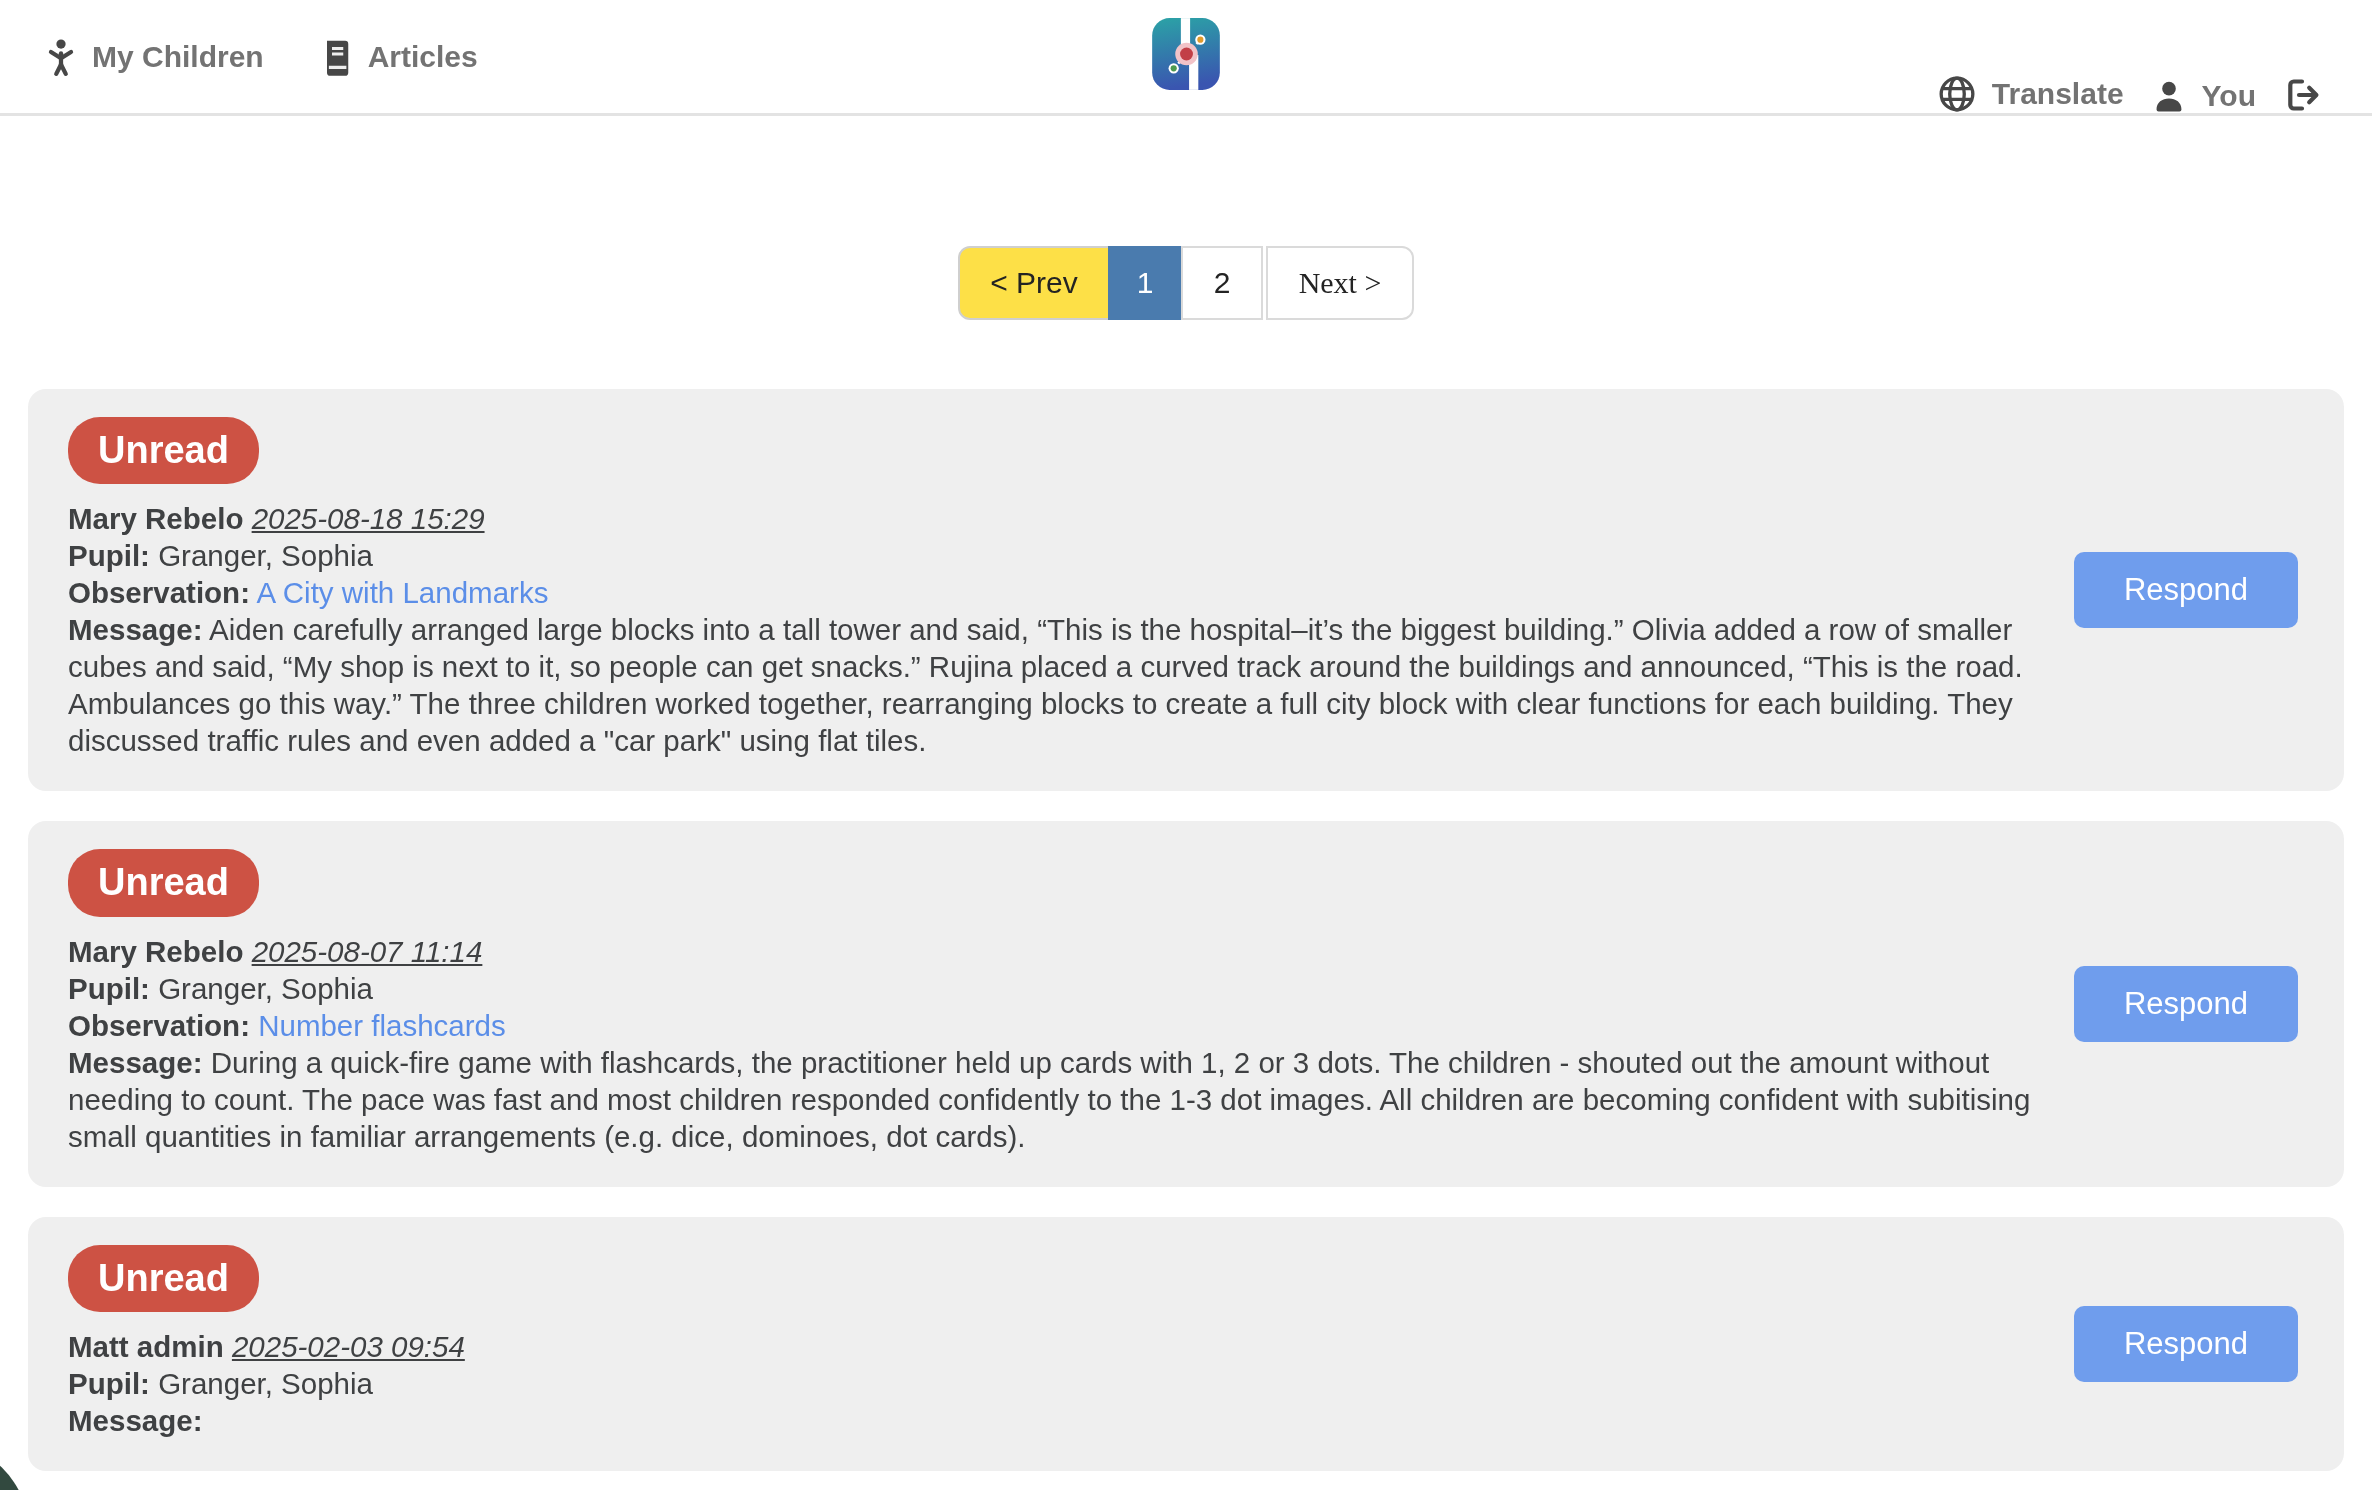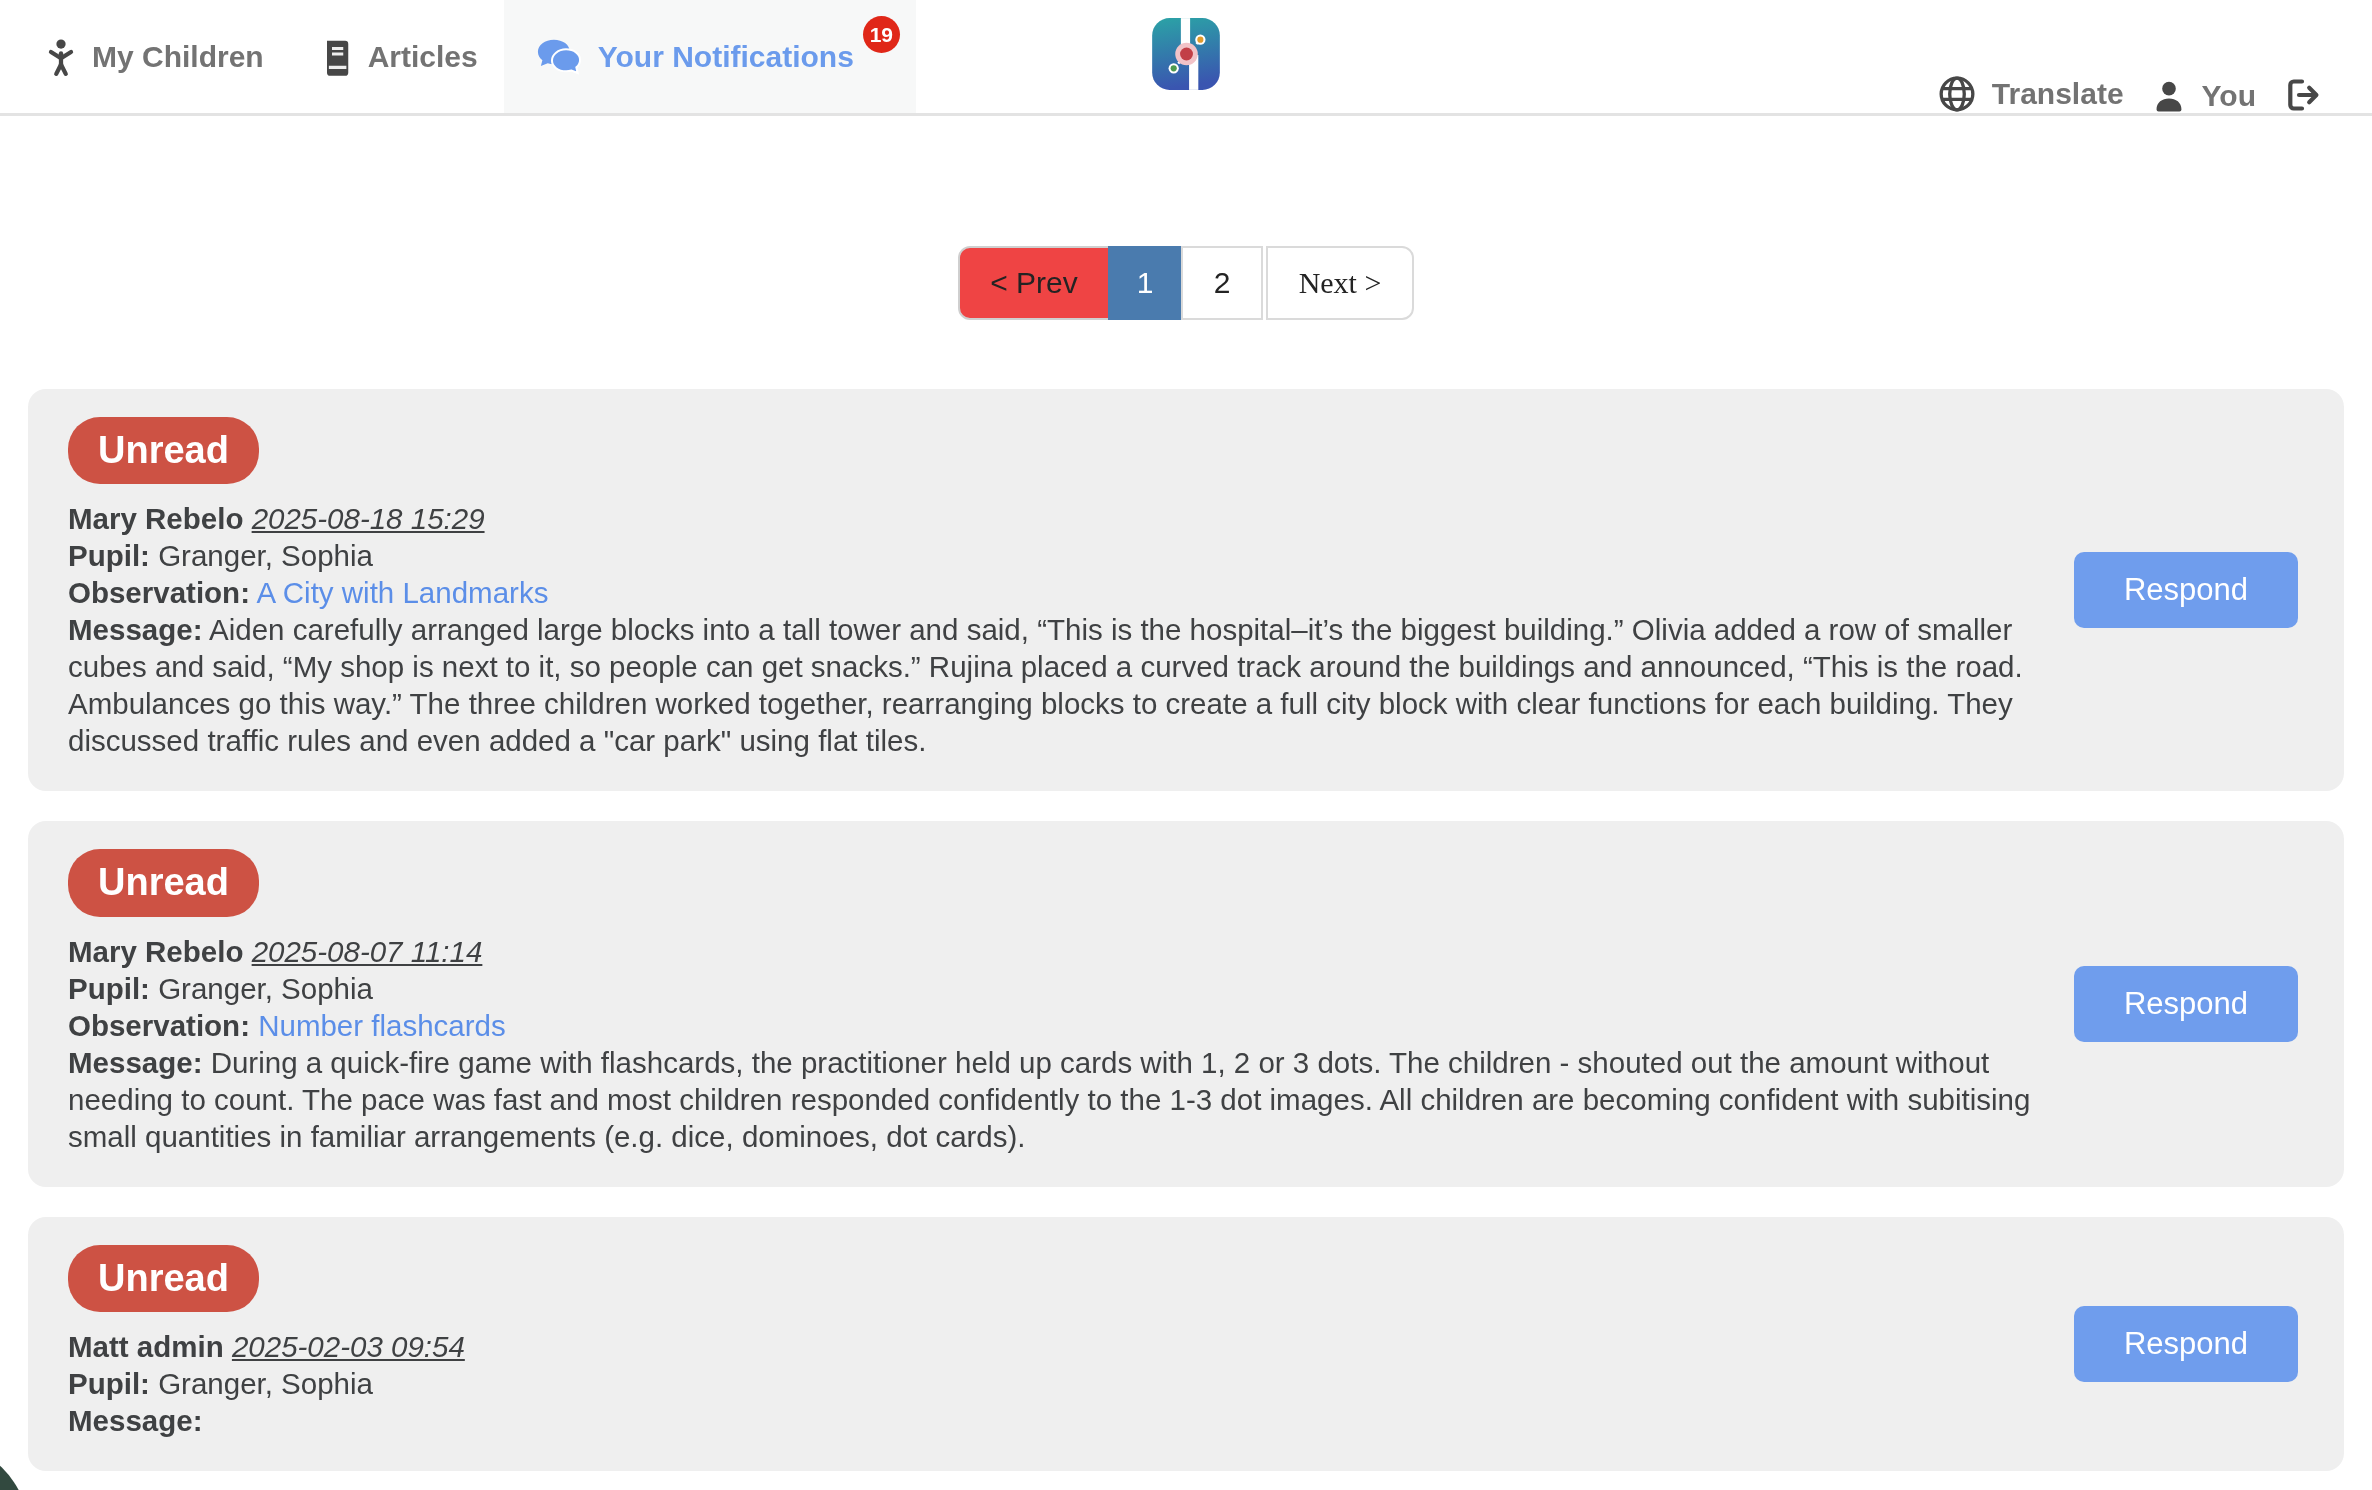--- a/index.html
+++ b/index.html
@@ -13,21 +13,21 @@
   .nav-item-mychildren{padding:0 32px 0 46px;}
   .nav-item-articles{padding:0 26px;}
   .nav-tab{background:#f7f8f8;padding:0 62px 0 32px;position:relative;color:#6b9bec;}
   .badge-count{position:absolute;top:16px;right:16px;width:37px;height:37px;border-radius:50%;background:#e02718;color:#fff;font-size:21px;font-weight:700;display:flex;align-items:center;justify-content:center;}
   .logo{position:absolute;left:50%;transform:translateX(-50%);top:14px;width:80px;height:80px;cursor:pointer;}
   .nav-group-right{margin-left:auto;display:flex;align-items:flex-end;gap:28px;padding-right:52px;}
   .icon{display:inline-flex;align-items:center;justify-content:center;}
   
   .pagination-wrap{display:flex;justify-content:center;margin-top:130px;}
   .page-item{height:74px;display:flex;align-items:center;justify-content:center;font-size:30px;border:2px solid #dadada;background:#fff;color:#232323;cursor:pointer;box-sizing:border-box;}
-  .page-prev{width:152px;background:#ef4444;border-color:#cfcfcf;border-radius:12px 0 0 12px;}
+  .page-prev{width:152px;background:#fde047;border-color:#cfcfcf;border-radius:12px 0 0 12px;}
   .page-1{width:74px;background:#4a7bae;border-color:#4a7bae;color:#fff;margin-left:-2px;}
   .page-2{width:82px;margin-left:-1px;}
   .page-next{width:148px;border-radius:0 12px 12px 0;margin-left:3px;font-family:Liberation Serif, serif;}
   
   .cards{margin:0 28px;}
   .card{position:relative;background:#efefef;border-radius:18px;padding:28px 276px 32px 40px;margin-top:30px;font-size:29.5px;line-height:37px;color:#3f4143;}
   .card-first{margin-top:69px;}
   .badge-unread{display:inline-block;background:#cd5244;color:#fff;border-radius:32px;padding:9px 30px;font-size:38px;font-weight:600;line-height:1.3;}
   .card-lines{margin-top:16px;}
   .card p{margin:0;}
@@ -64,30 +64,20 @@
       <svg width="30" height="38" viewBox="0 0 24 30">
         <path fill="#474747" d="M4 2 h14.5 a2.5 2.5 0 0 1 2.5 2.5 v23 a2.5 2.5 0 0 1 -2.5 2.5 H6.5 A2.5 2.5 0 0 1 4 27.5 z"></path>
         <rect x="8" y="7" width="9" height="2.4" fill="#efefef"></rect>
         <rect x="8" y="11.4" width="9" height="2.4" fill="#efefef"></rect>
         <rect x="5.5" y="22" width="14" height="2.6" fill="#efefef"></rect>
       </svg>
     </span>
     <span>Articles</span>
   </div>
 
-  <div class="nav-item nav-tab">
-    <span class="icon">
-      <svg width="46" height="38" viewBox="0 0 36 29">
-        <path fill="#6b9bec" d="M14 1 C7 1 1.5 5.2 1.5 10.4 c0 2.6 1.3 5 3.5 6.7 L3.8 21.6 l5.4-2.2 c1.5 .5 3.1 .7 4.8 .7 6.9 0 12.5-4.2 12.5-9.7 S20.9 1 14 1z"></path>
-        <path fill="#6b9bec" stroke="#ffffff" stroke-width="1.6" d="M23.5 8.5 c6.2 0 11 3.6 11 8.3 0 2.3-1.1 4.3-2.9 5.8 L32.6 27 l-4.8-1.9 c-1.3 .4-2.8 .6-4.3 .6-6.2 0-11-3.7-11-8.4 s4.8-8.8 11-8.8z"></path>
-      </svg>
-    </span>
-    <span>Your Notifications</span>
-    <span class="badge-count">19</span>
-  </div>
 
   <div class="logo">
     <svg width="80" height="80" viewBox="0 0 78 78">
       <defs>
         <linearGradient id="lg" x1="0" y1="0" x2="0.15" y2="1">
           <stop offset="0" stop-color="#2ba3a6"></stop>
           <stop offset="1" stop-color="#3a55b0"></stop>
         </linearGradient>
       </defs>
       <rect x="6" y="4" width="66" height="70" rx="17" fill="url(#lg)"></rect>

